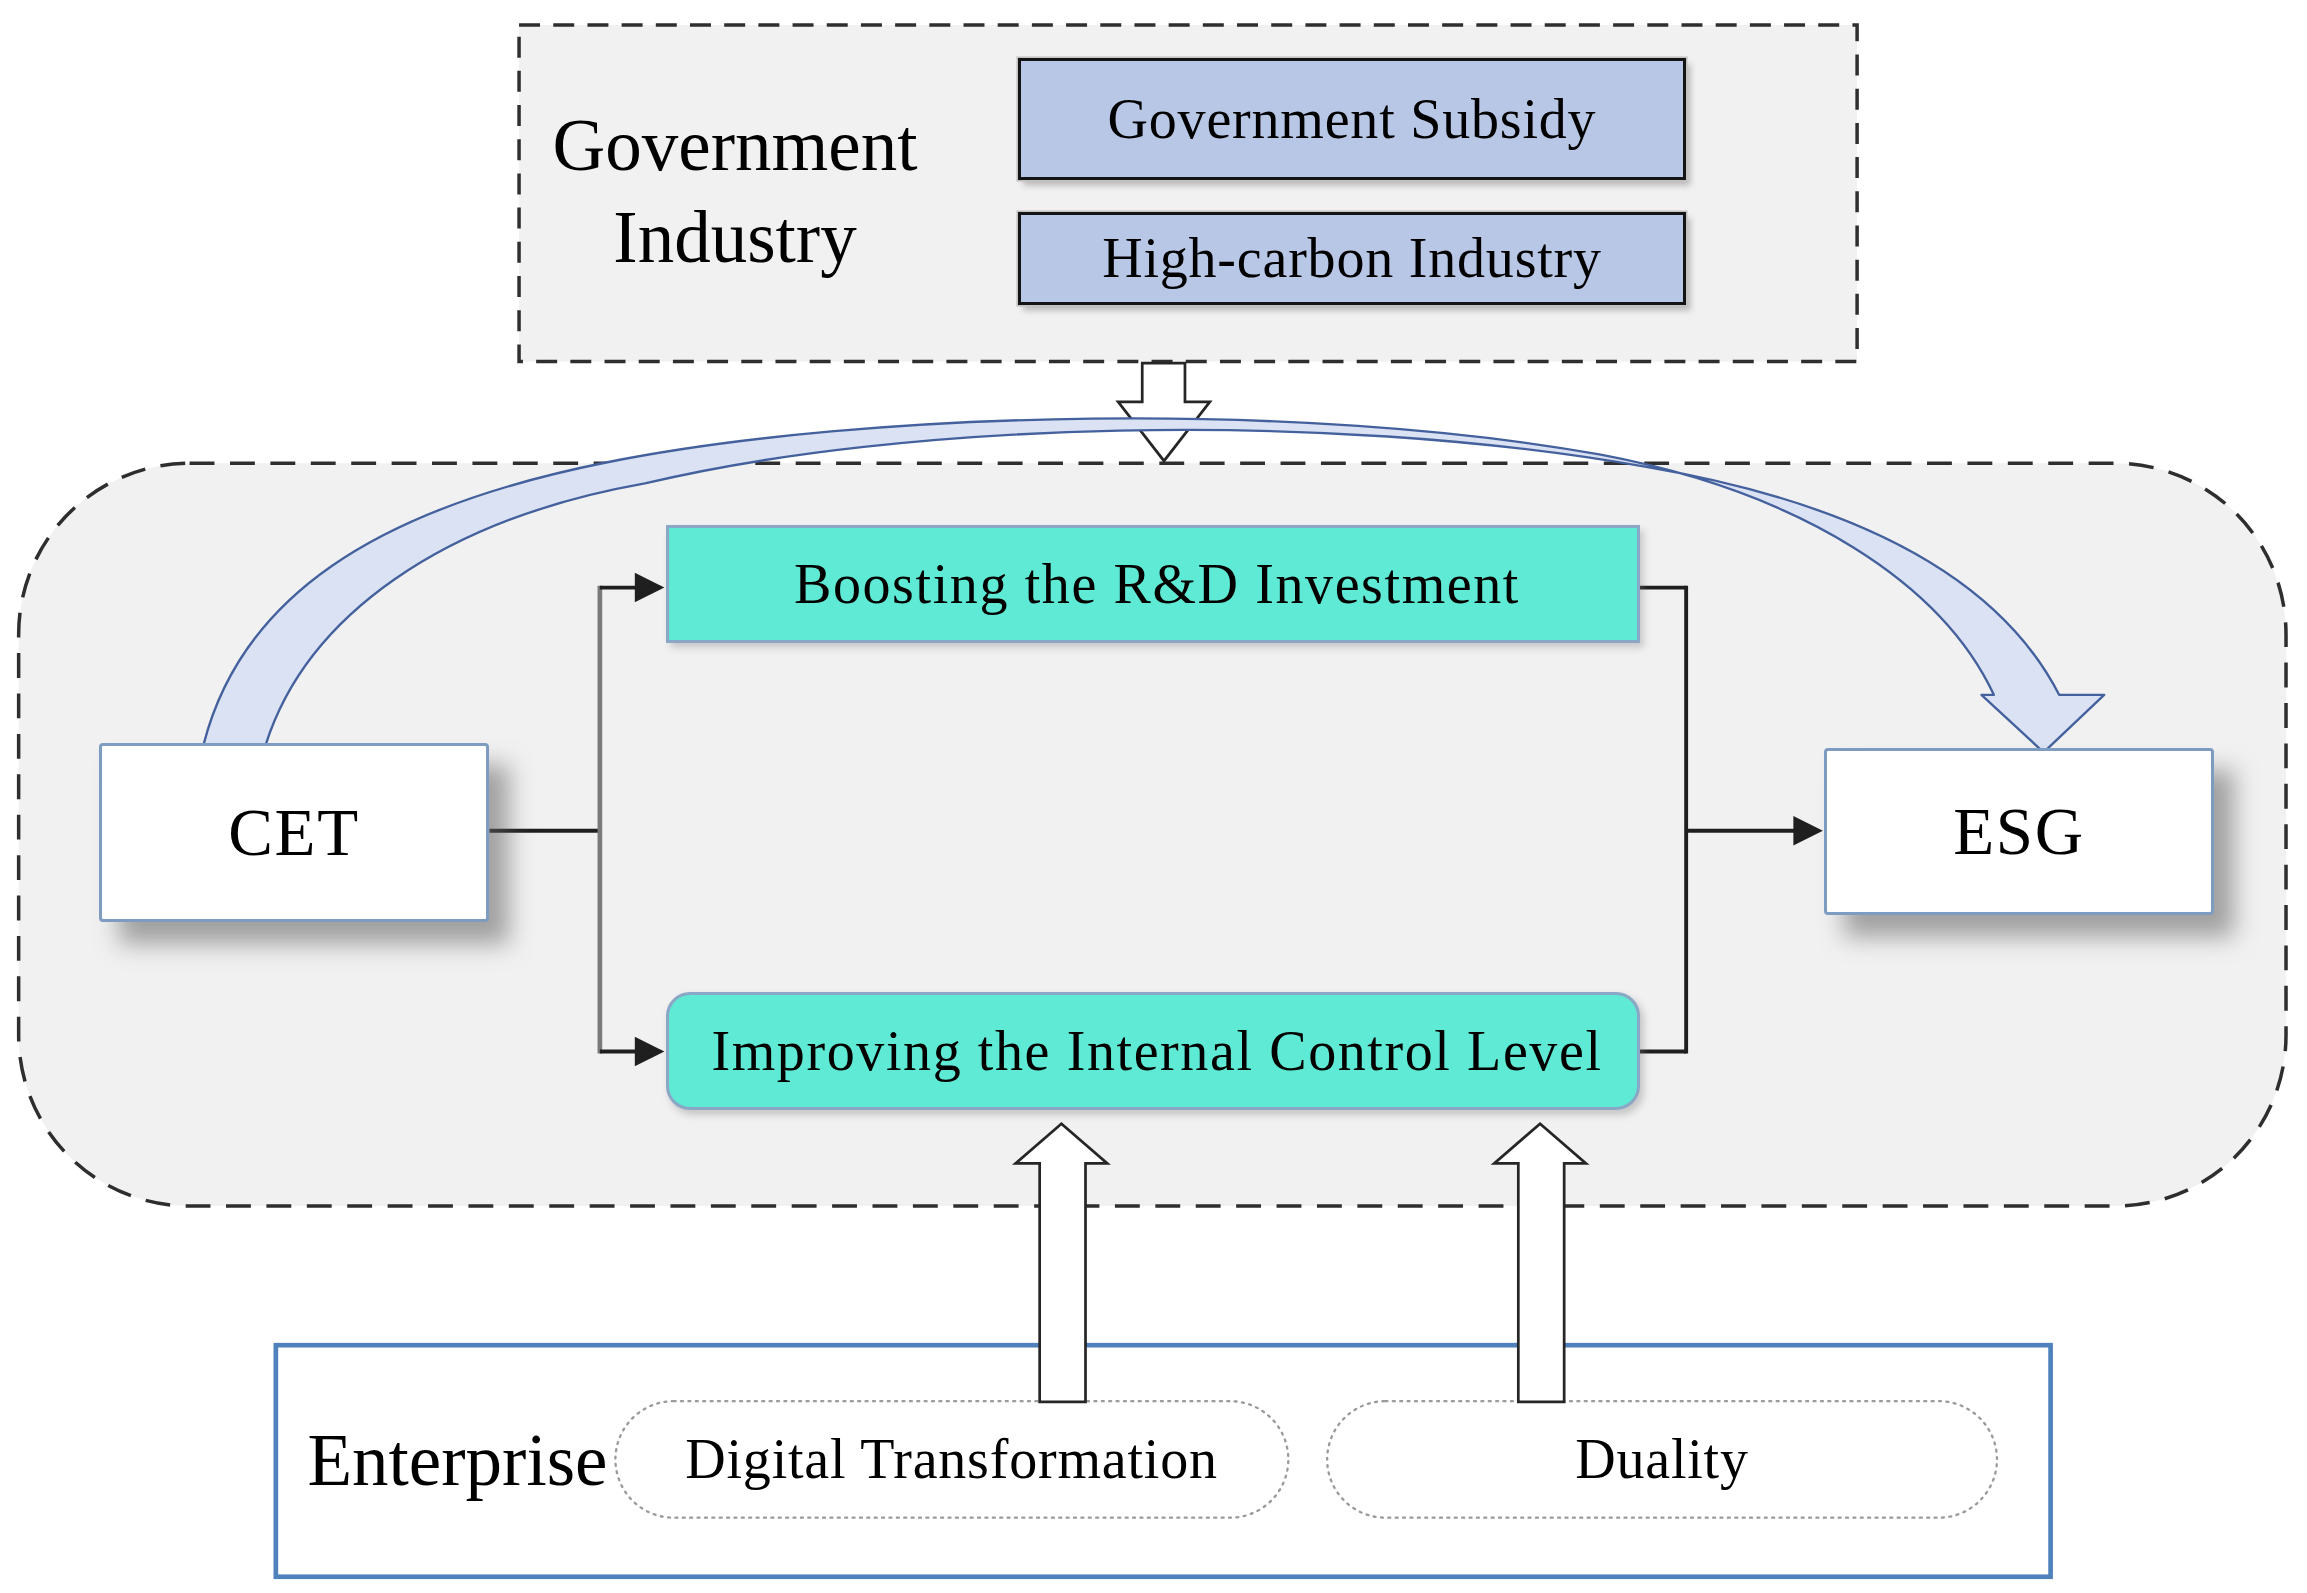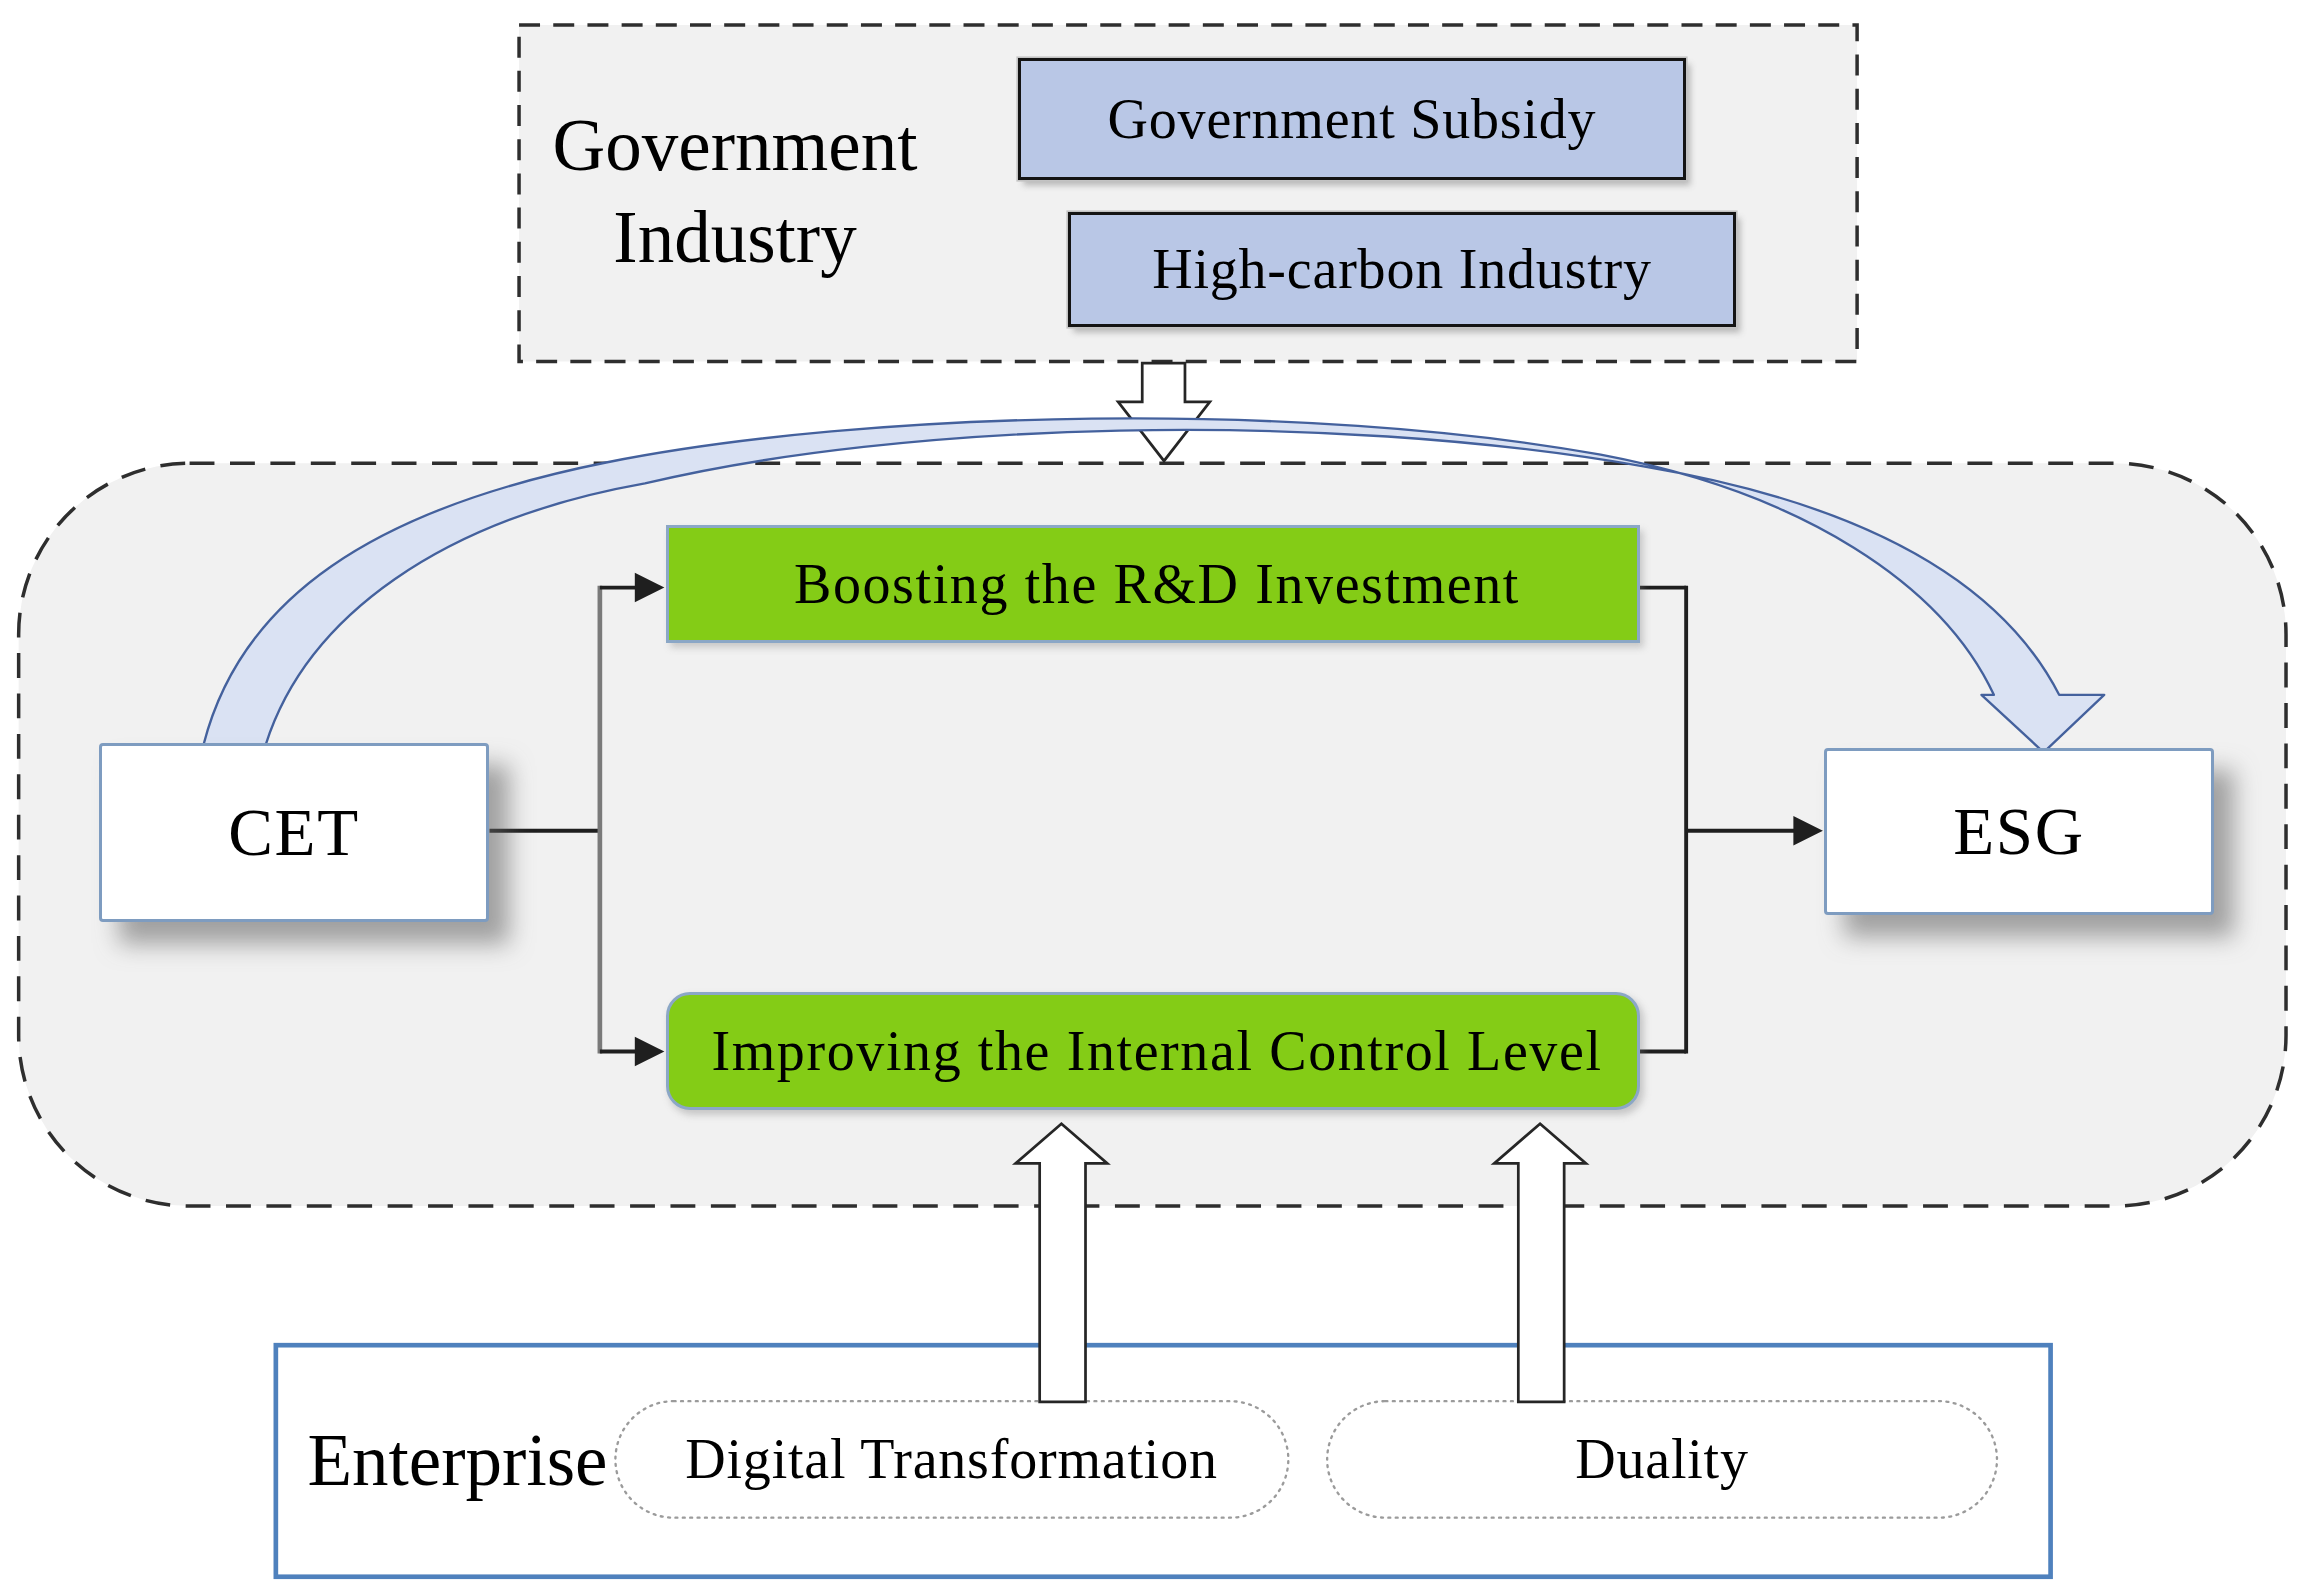--- a/index.html
+++ b/index.html
@@ -42,21 +42,21 @@
     border:3.9px solid var(--blue-box-border);
     box-shadow:0 0 0 1.6px #c3c3c3, 5.4px 6.2px 6.2px rgba(110,110,110,.45);
     font-size:56px;letter-spacing:0.8px;text-align:right;
   }
   .node{
     background:#ffffff;border:3.1px solid var(--node-border);border-radius:4px;
     box-shadow:20px 22px 23px rgba(95,95,95,.55);
     font-size:67px;letter-spacing:1.6px;
   }
   .mediator{
-    background:#84cc16;border:3.9px solid #8ba7c6;
+    background:#5eead4;border:3.9px solid #8ba7c6;
     box-shadow:3.9px 4.7px 7px rgba(120,120,120,.35);
     font-size:56px;letter-spacing:1.6px;padding-left:8px;
   }
   .section-label{font-size:73px;line-height:1.26;justify-content:flex-start;text-align:left;}
   .section-label .inner{width:100%;text-align:center;}
   .moderator-label{font-size:56px;letter-spacing:0.8px;}
   .enterprise-label{font-size:73px;}
 </style>
 </head>
 <body>
@@ -106,21 +106,21 @@
   <div class="lbl section-label" style="left:525px;top:99px;width:420px;height:186px;">
     <div class="inner">
       <div>Government</div>
       <div>Industry</div>
     </div>
   </div>
 
   <div class="lbl blue-box" style="left:1018px;top:58px;width:668px;height:122px;">
     <span>Government Subsidy</span>
   </div>
-  <div class="lbl blue-box" style="left:1068px;top:212px;width:668px;height:115px;">
+  <div class="lbl blue-box" style="left:1018px;top:212px;width:668px;height:93px;">
     <span>High-carbon Industry</span>
   </div>
 
   <div class="lbl node" style="left:99px;top:743px;width:390px;height:179px;">
     <span>CET</span>
   </div>
   <div class="lbl node" style="left:1824px;top:748px;width:390px;height:167px;">
     <span>ESG</span>
   </div>
 

